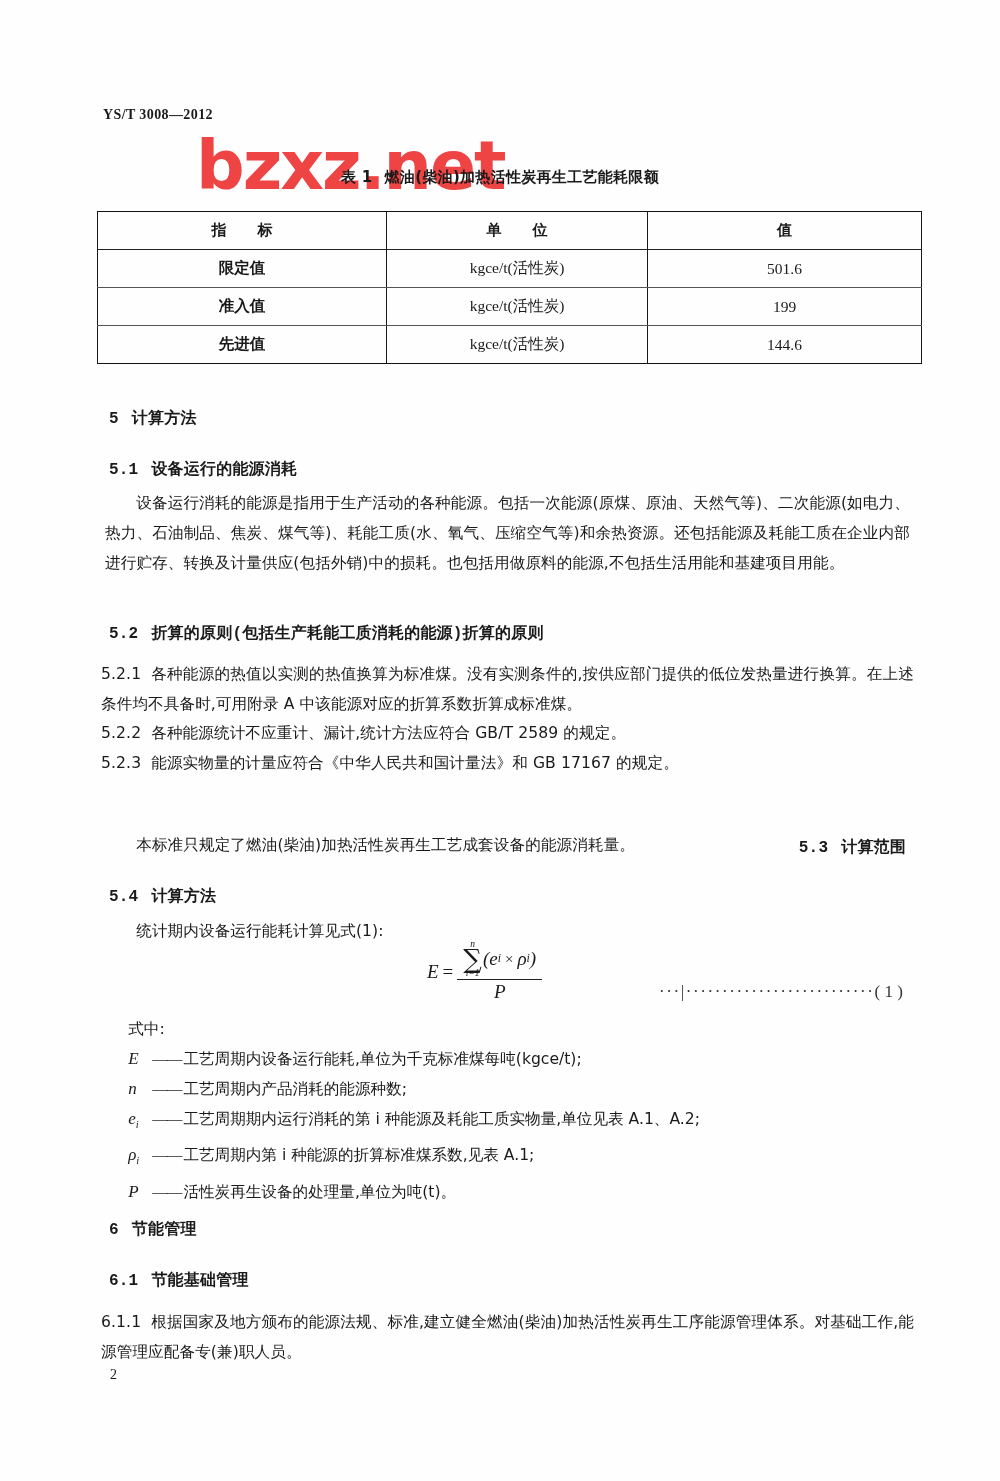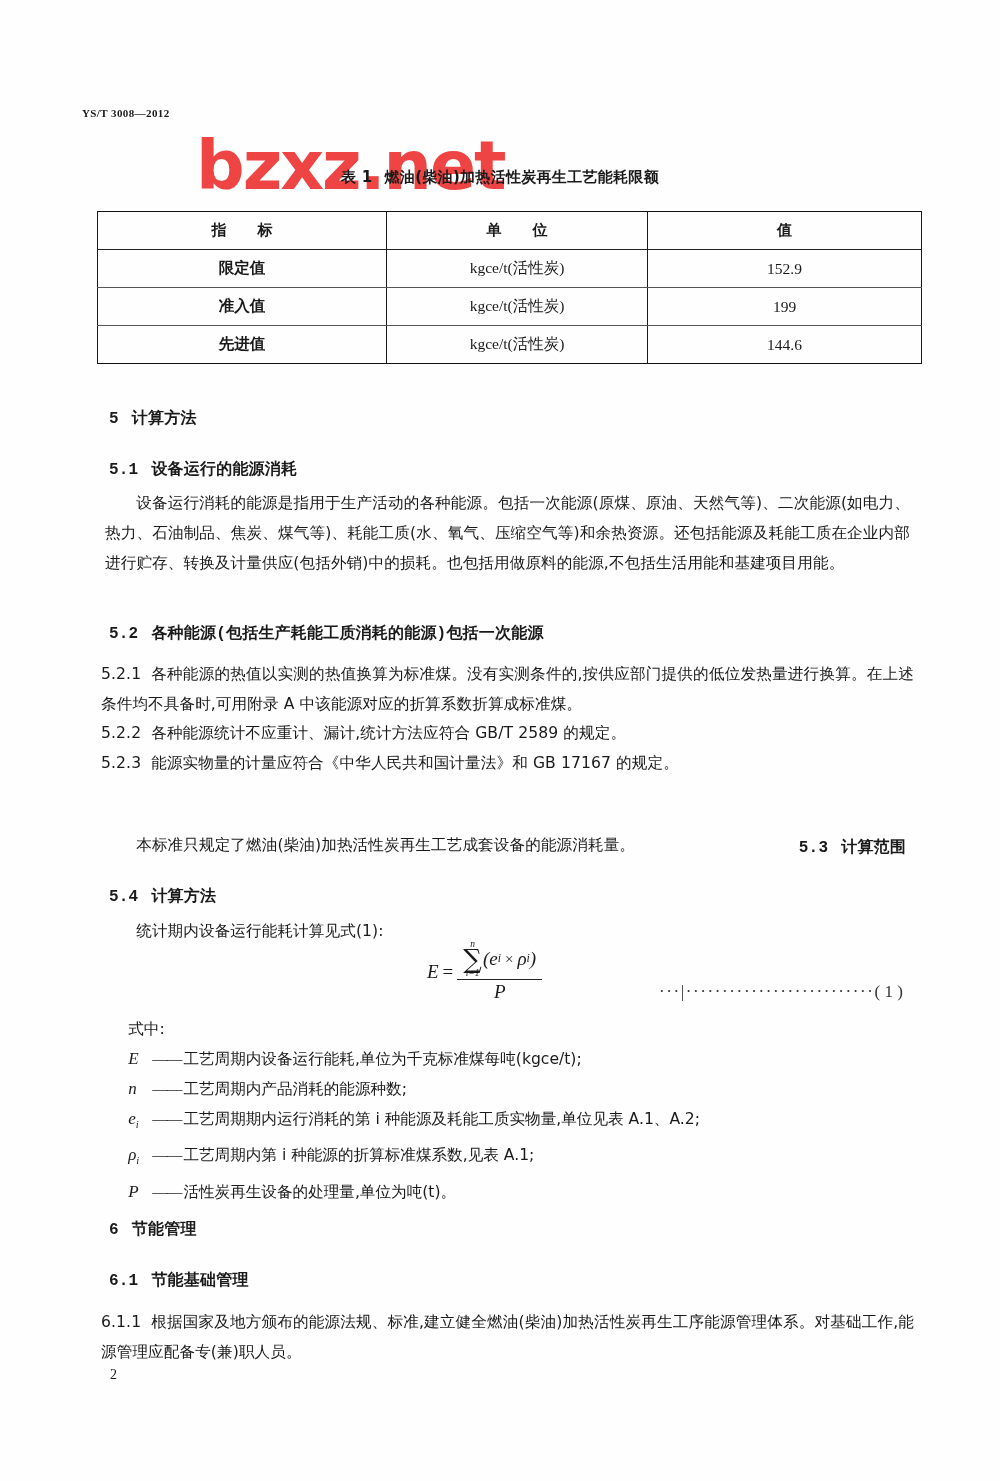--- a/index.html
+++ b/index.html
@@ -40,25 +40,25 @@
   }
 
   .content {
     position: relative;
     z-index: 2;
   }
 
   
   .doc-header {
     position: absolute;
-    left: 82px;
+    left: 103px;
     top: 107px;
     font-family: "Liberation Serif", serif;
     font-weight: bold;
-    font-size: 11px;
+    font-size: 14px;
     letter-spacing: 0.4px;
   }
 
   
   .table-caption {
     position: absolute;
     left: 0;
     top: 168px;
     width: 1000px;
     text-align: center;
@@ -267,21 +267,21 @@
     <table class="data-table">
       <tbody>
         <tr class="head">
           <td class="c0"><span class="hdr-sp">指　标</span></td>
           <td class="c1"><span class="hdr-sp">单　位</span></td>
           <td class="c2">值</td>
         </tr>
         <tr>
           <td class="c0 cn-cell">限定值</td>
           <td class="c1">kgce/t(活性炭)</td>
-          <td class="c2">152.9</td>
+          <td class="c2">501.6</td>
         </tr>
         <tr>
           <td class="c0 cn-cell">准入值</td>
           <td class="c1">kgce/t(活性炭)</td>
           <td class="c2">199</td>
         </tr>
         <tr>
           <td class="c0 cn-cell">先进值</td>
           <td class="c1">kgce/t(活性炭)</td>
           <td class="c2">144.6</td>
@@ -299,21 +299,21 @@
       <h3 class="sec">
         <span class="num">5.1</span><span>设备运行的能源消耗</span>
       </h3>
     </div>
     <div class="block" style="top:480px;">
       <p class="body indent">设备运行消耗的能源是指用于生产活动的各种能源。包括一次能源(原煤、原油、天然气等)、二次能源(如电力、热力、石油制品、焦炭、煤气等)、耗能工质(水、氧气、压缩空气等)和余热资源。还包括能源及耗能工质在企业内部进行贮存、转换及计量供应(包括外销)中的损耗。也包括用做原料的能源,不包括生活用能和基建项目用能。</p>
     </div>
 
     <div class="block" style="top:611px;">
       <h3 class="sec">
-        <span class="num">5.2</span><span>各种能源(包括生产耗能工质消耗的能源)包括一次能源</span>
+        <span class="num">5.2</span><span>折算的原则(包括生产耗能工质消耗的能源)折算的原则</span>
       </h3>
     </div>
     <div class="block" style="top:655px;">
       <p class="body num-para"><span class="num">5.2.1</span><span>各种能源的热值以实测的热值换算为标准煤。没有实测条件的,按供应部门提供的低位发热量进行换算。在上述条件均不具备时,可用附录 A 中该能源对应的折算系数折算成标准煤。</span></p>
     </div>
     <div class="block" style="top:714px;">
       <p class="body num-para"><span class="num">5.2.2</span><span>各种能源统计不应重计、漏计,统计方法应符合 GB/T 2589 的规定。</span></p>
     </div>
     <div class="block" style="top:744px;">
       <p class="body num-para"><span class="num">5.2.3</span><span>能源实物量的计量应符合《中华人民共和国计量法》和 GB 17167 的规定。</span></p>

